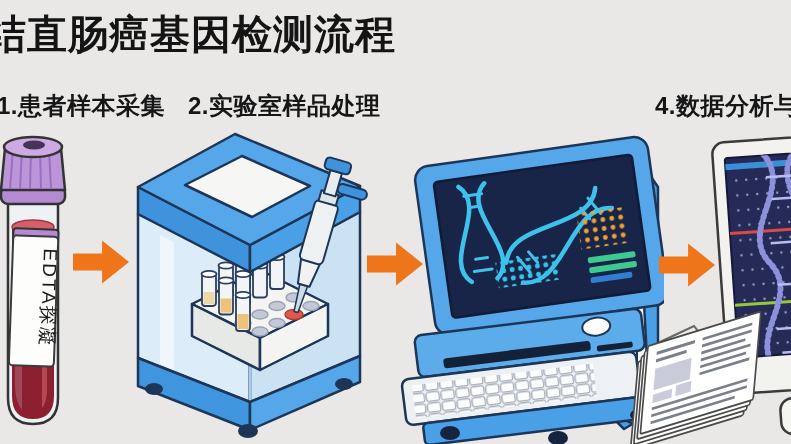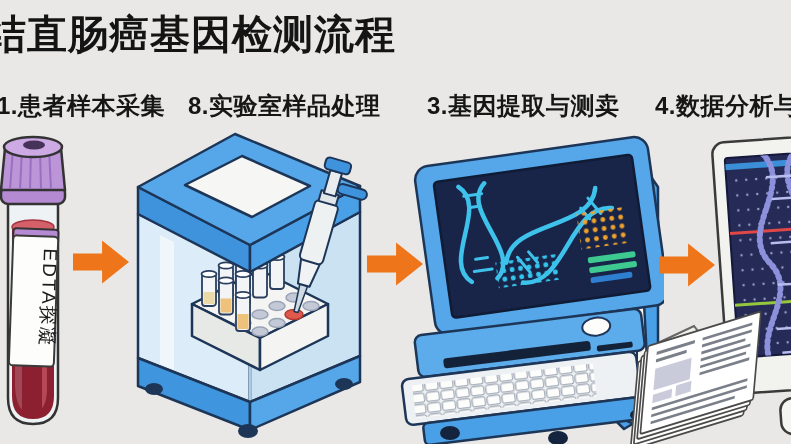--- a/index.html
+++ b/index.html
@@ -35,22 +35,21 @@
   svg text { font-family:"Liberation Sans", sans-serif; }
 </style>
 </head>
 <body>
 
 <div class="canvas">
 
   <div class="page-title">结直肠癌基因检测流程</div>
 
   <div class="step-label s1">1.患者样本采集</div>
-  <div class="step-label s2">8.实验室样品处理</div>
-  <div class="step-label s3">3.基因提取与测卖</div>
+  <div class="step-label s2">2.实验室样品处理</div>
   <div class="step-label s4">4.数据分析与报</div>
 
   <svg class="illus tube" width="100" height="300" viewBox="0 0 100 300">
 
     <g>
       <path d="M8,62 L8,266 Q8,292 33,292 Q58,292 58,266 L58,62 Z" fill="#eef2f4" stroke="#333" stroke-width="2.5"></path>
       <path d="M12,95 L12,264 Q12,287 33,287 Q54,287 54,264 L54,95 Z" fill="#8c2030"></path>
       <ellipse cx="33" cy="95" rx="21" ry="7" fill="#d4606a" stroke="#a33540" stroke-width="1.5"></ellipse>
       <path d="M15,110 L15,255 Q16,272 22,278 L22,112 Z" fill="#ffffff" opacity="0.18"></path>
       <path d="M47,100 L47,260 Q46,272 42,276 L42,100 Z" fill="#e07079" opacity="0.5"></path>

